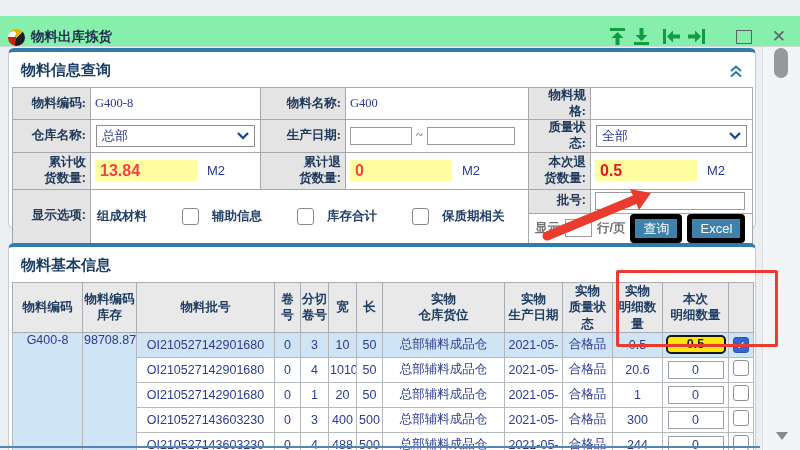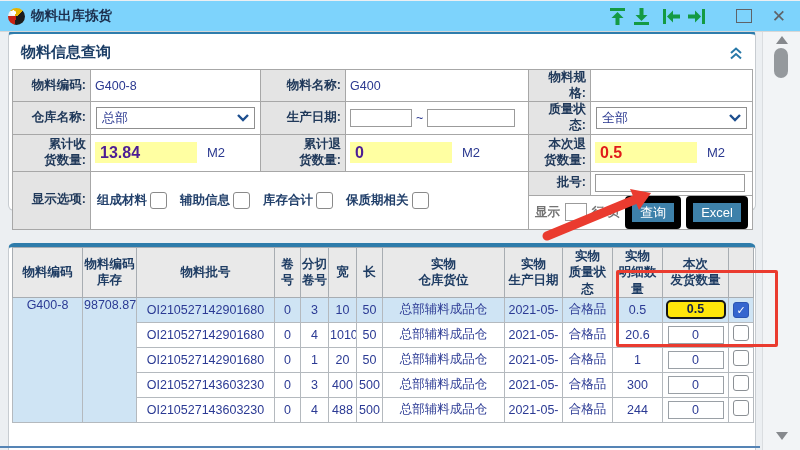--- a/index.html
+++ b/index.html
@@ -1,64 +1,64 @@
 <!DOCTYPE html>
 <html><head>
 <meta charset="utf-8">
 <style>
   html,body{margin:0;padding:0;}
   body{width:800px;height:450px;overflow:hidden;font-family:"Liberation Sans","DejaVu Sans",sans-serif;}
   .window{position:relative;width:800px;height:450px;background:#ecoff2;background:#eceff2;overflow:hidden;}
 
   
-  .titlebar{position:absolute;left:0;top:1px;width:800px;height:30px;background:#7dd3fc;border-bottom:1px solid #d7d7d7;display:flex;align-items:center;z-index:50;}
+  .titlebar{position:absolute;left:0;top:16px;width:800px;height:30px;background:#86efac;border-bottom:1px solid #d7d7d7;display:flex;align-items:flex-end;z-index:50;}
   .app-icon{width:17px;height:17px;border-radius:50%;margin:0 6px 0 8px;
     background:radial-gradient(circle at 32% 28%, #ffffff 0 14%, rgba(255,255,255,0) 15%),
                conic-gradient(from -50deg,#e8b400 0 95deg,#1c1c1c 95deg 245deg,#c92314 245deg 325deg,#f2f2f2 325deg 360deg);}
   .win-title{font-size:13.5px;font-weight:bold;color:#1c2f4e;}
   .tb-right{margin-left:auto;display:flex;align-items:center;gap:4px;padding-right:10px;}
   .gicon{width:20px;height:19px;display:inline-block;}
   .gicon svg{display:block;}
   .maxbtn{width:14px;height:12px;border:1.5px solid #5f6368;margin:0 16px 0 26px;background:transparent;}
   .closebtn{font-size:17px;color:#5f6368;line-height:17px;margin-right:4px;cursor:default;}
 
   
   .gutter{position:absolute;left:762px;top:30px;width:38px;height:420px;background:#f2f4f6;border-left:1px solid #dadde0;z-index:40;}
   .sb-up,.sb-down{position:absolute;left:13px;width:0;height:0;border-left:6px solid transparent;border-right:6px solid transparent;}
   .sb-up{top:6px;border-bottom:8px solid #86898d;}
   .sb-down{bottom:10px;border-top:8px solid #86898d;}
   .sb-thumb{position:absolute;left:11px;top:18px;width:14px;height:30px;border-radius:7px;background:#95999d;}
 
   
   .panel{position:absolute;left:8px;width:748px;background:#ffffff;border:1px solid #c7ccd1;border-top:4px solid #2e7cab;border-radius:6px;box-sizing:border-box;}
-  .panel1{top:30px;height:181px;}
+  .panel1{top:48px;height:181px;}
   .panel2{top:243px;height:207px;border-radius:6px 6px 0 0;border-bottom:none;overflow:hidden;}
   .panel-title{font-size:15px;font-weight:600;color:#1c3e66;padding:9px 12px 7px;}
   .collapse-btn{position:absolute;right:12px;top:12px;}
 
   
   table.form{border-collapse:collapse;table-layout:fixed;width:740px;margin:0 3px;}
   table.form td{border:1px solid #a7a7a7;font-size:12.5px;padding:0 4px;box-sizing:border-box;overflow:hidden;}
   .lbl{background:#e4e4e4;font-weight:bold;color:#20395a;text-align:right;white-space:pre-line;line-height:1.25;}
   .val{color:#2b3990;font-size:13px;background:#fff;}
-  .h25{height:25px;}.h36{height:37px;margin-top:9px;}.h24{height:24px;}.h26{height:26px;}
+  .h25{height:25px;font-family:Liberation Serif, serif;}.h36{height:37px;margin-top:9px;}.h24{height:24px;}.h26{height:26px;}
   .fsel{display:flex;align-items:center;justify-content:space-between;border:1px solid #8f8f8f;height:20px;margin:1px;padding:0 5px;color:#2b3990;font-size:13px;background:#fff;}
   .inp{display:inline-block;border:1px solid #9b9b9b;background:#fff;height:18px;vertical-align:middle;box-sizing:border-box;}
   .daterow{display:flex;align-items:center;gap:4px;}
   .ybox{display:inline-block;width:102px;height:21px;line-height:21px;background:#ffffa2;font-size:16px;font-weight:bold;padding:0 5px;box-sizing:border-box;}
-  .green{color:#4c1d95;} .red{color:#e01b1b;}
+  .green{color:#ef4444;} .red{color:#e01b1b;}
   .unit{color:#2b3990;font-size:13px;margin-left:10px;}
   .numrow{display:flex;align-items:center;}
   .opts{display:flex;align-items:center;gap:13px;padding-left:2px;}
   .optlabel{font-weight:bold;color:#22406b;font-size:12.5px;white-space:nowrap;}
   .cbox{display:inline-block;width:15px;height:15px;border:1px solid #8a8a8a;border-radius:3px;background:#fff;margin-left:3px;vertical-align:middle;}
-  .optpair{display:flex;align-items:center;}
+  .optpair{display:flex;align-items:center;gap:32px;}
   .pgrow{display:flex;align-items:center;gap:5px;padding-left:2px;}
   .pglabel{font-weight:bold;color:#737373;font-size:12.5px;white-space:nowrap;}
-  .btn{background:#3e81aa;color:#fff;font-size:13px;border:7px solid #000000;border-radius:4px;padding:2px 8px;line-height:15px;white-space:nowrap;cursor:default;}
+  .btn{background:#3e81aa;color:#fff;font-size:13px;border:5px solid #000000;border-radius:4px;padding:2px 8px;line-height:15px;white-space:nowrap;cursor:default;}
 
   
   table.grid{border-collapse:collapse;table-layout:fixed;width:742px;margin:0 3px;}
   table.grid th{background:#e9e9e9;border:1px solid #a8adb2;font-size:12.5px;font-weight:bold;color:#1e3c63;height:37px;white-space:pre-line;line-height:1.3;padding:0 1px;overflow:hidden;}
   table.grid td{border:1px solid #b4b9be;font-size:12.5px;color:#2b3a94;text-align:center;height:24px;padding:0 1px;white-space:nowrap;overflow:hidden;}
   tr.sel > td{background:#cfe4f4;}
   td.merged{background:linear-gradient(180deg,#cfe4f4 0,#cfe4f4 25px,#fff 25px);vertical-align:top;padding-top:4px;}
   .shipbox{display:inline-block;width:54px;height:16px;line-height:16px;border:1px solid #9aa0a6;background:#fff;color:#2b3a94;}
   .shipbox.hot{background:#ffe60a;border:2px solid #161616;border-radius:5px;width:56px;height:15px;line-height:15px;font-weight:bold;color:#14224a;}
   .cb{display:inline-block;width:14px;height:14px;border:1px solid #8b9095;border-radius:3px;background:#fff;line-height:14px;font-size:11px;}
@@ -242,20 +242,21 @@
             <span class="btn">查询</span>
             <span class="btn">Excel</span>
           </div>
         </td>
       </tr>
     </tbody>
       </table>
   </div>
 
   <div class="panel panel2">
+    <div class="panel-title">物料基本信息</div>
     <table class="grid">
       <colgroup>
         <col style="width:70px">
           <col style="width:54px">
           <col style="width:138px">
           <col style="width:26px">
           <col style="width:28px">
           <col style="width:28px">
           <col style="width:26px">
           <col style="width:122px">
@@ -278,21 +279,21 @@
             <th>长</th>
             <th>实物
 仓库货位</th>
             <th>实物
 生产日期</th>
             <th>实物
 质量状态</th>
             <th>实物
 明细数量</th>
             <th>本次
-发货数量</th>
+明细数量</th>
             <th></th>
           </tr>
       </thead>
       <tbody>
           <tr class="sel">
             <td rowspan="6" class="merged">G400-8</td>
             <td rowspan="6" class="merged">98708.87</td>
             <td>OI210527142901680</td>
             <td>0</td>
             <td>3</td>

